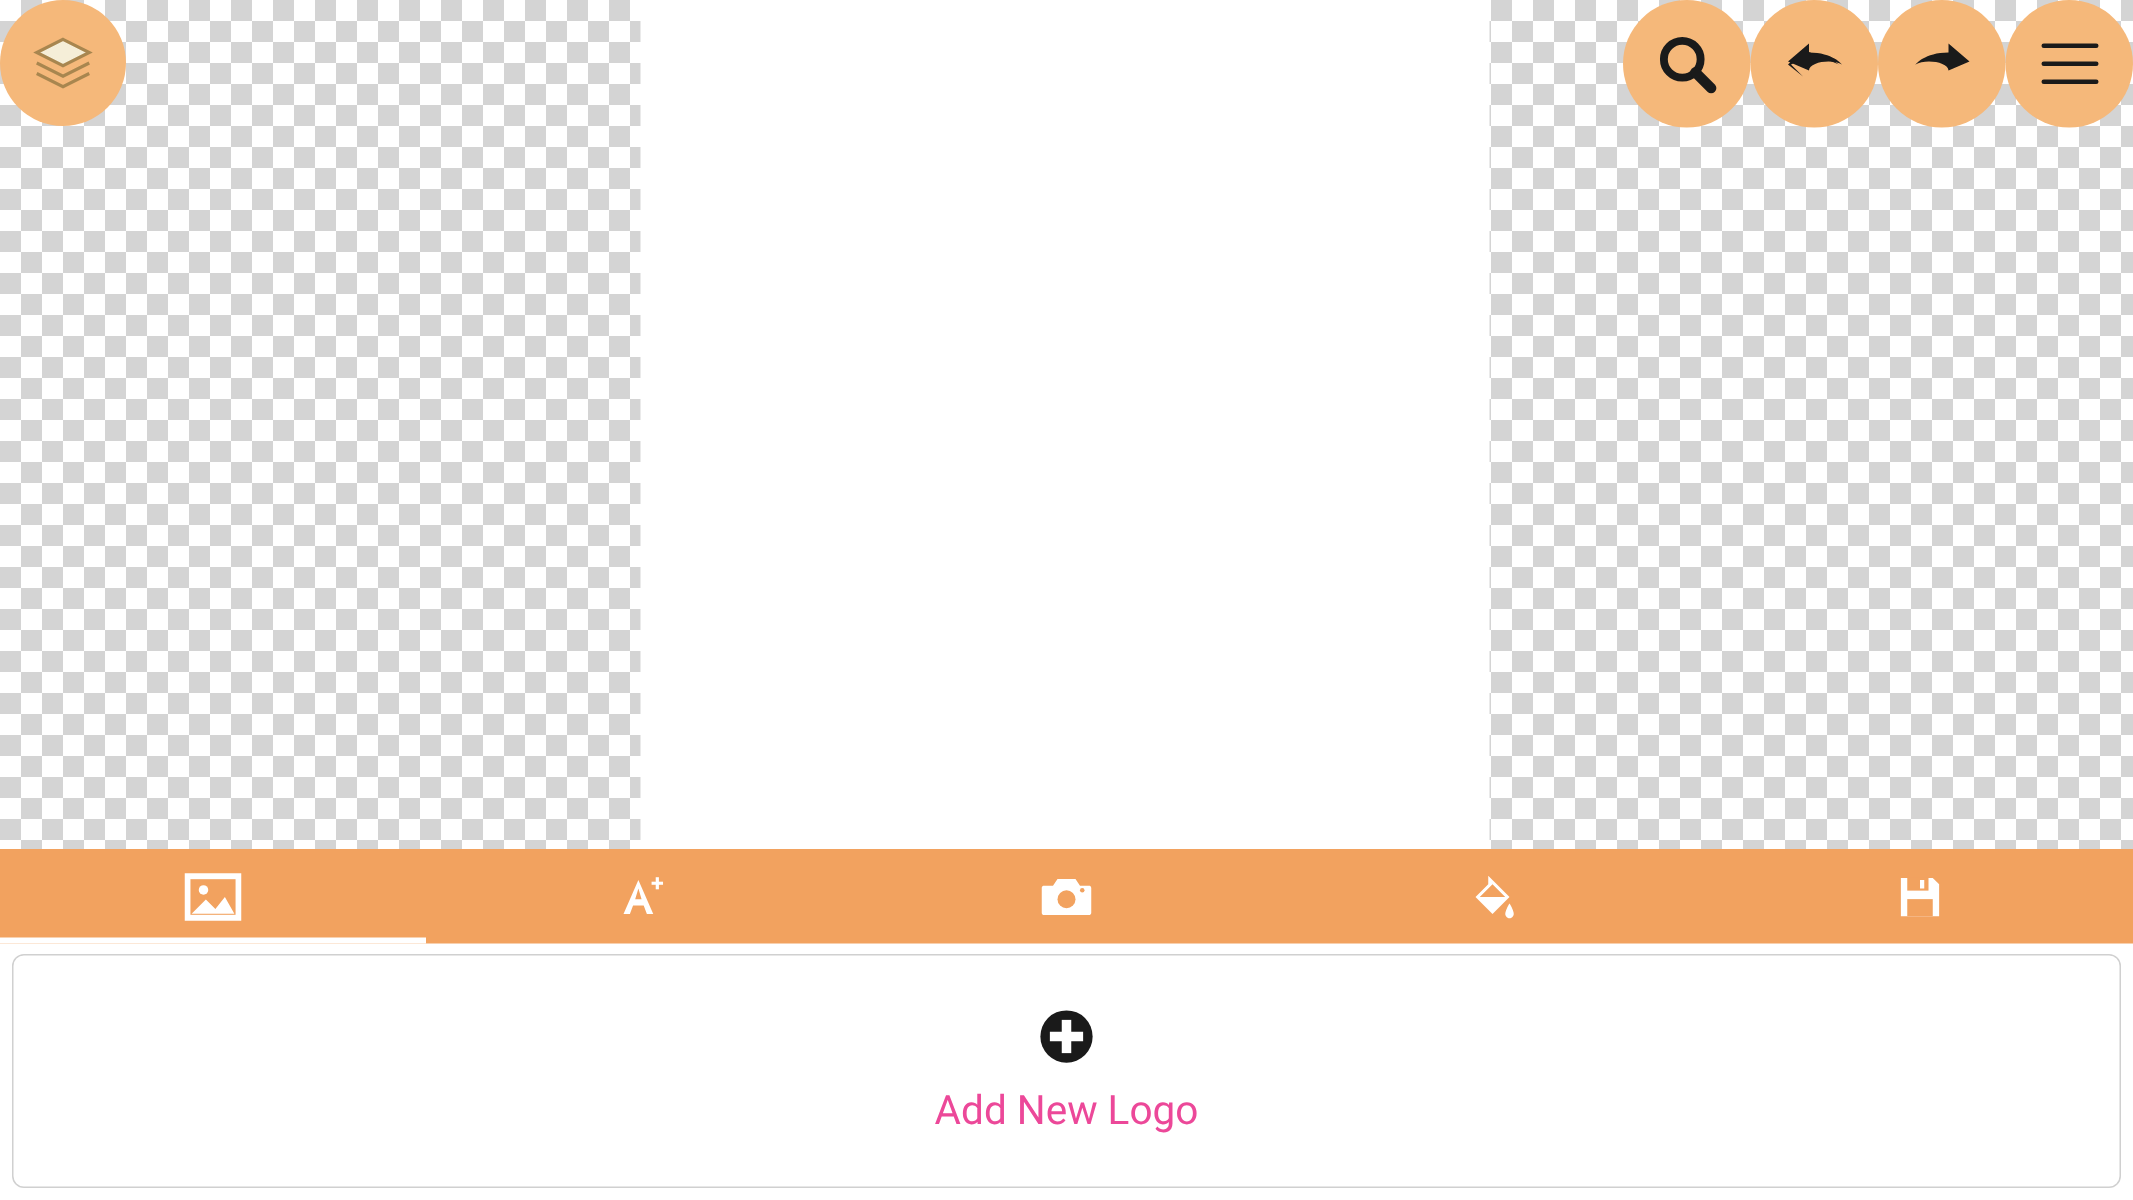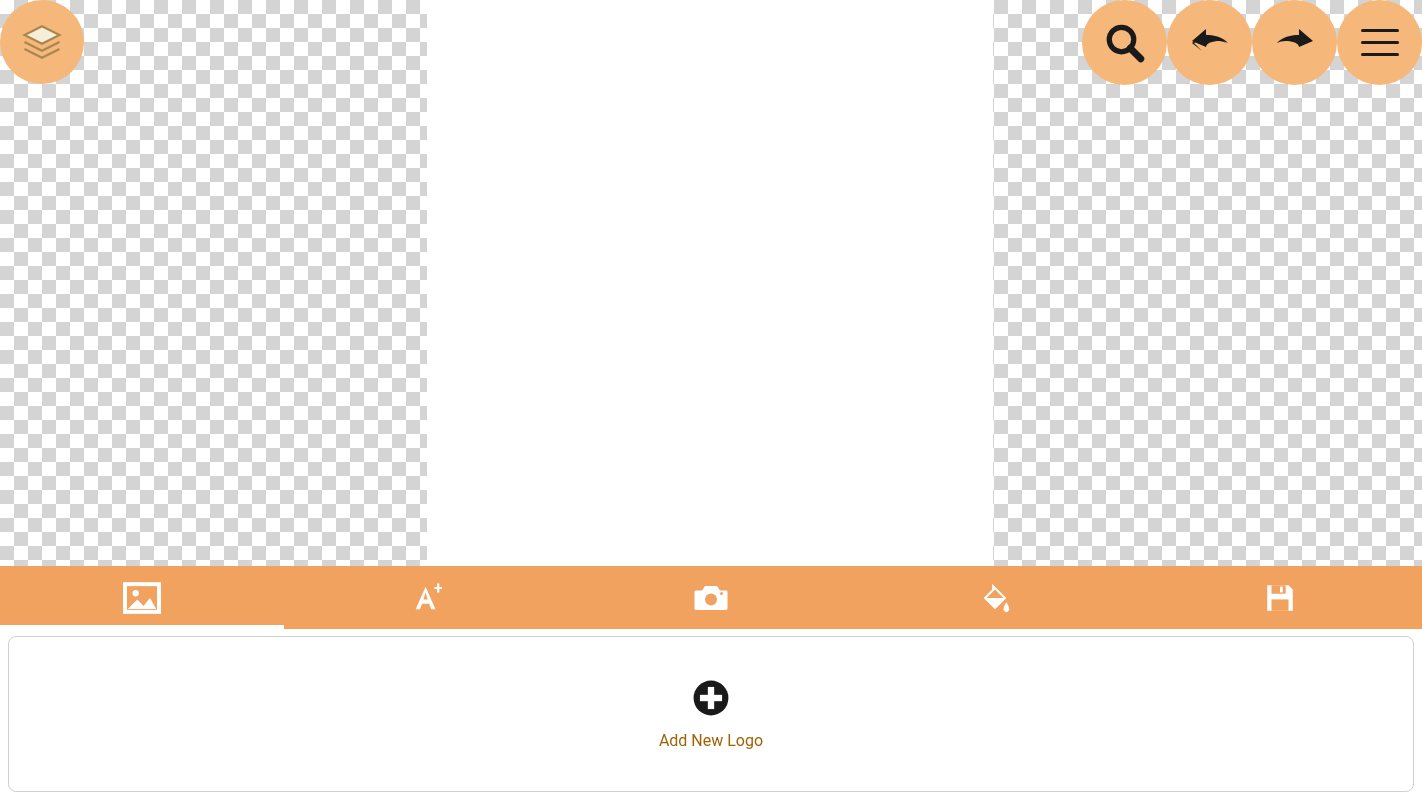--- a/index.html
+++ b/index.html
@@ -111,22 +111,22 @@
       align-items: center;
       justify-content: center;
       cursor: pointer;
     }
     .add-logo-icon {
       width: 38px;
       height: 38px;
       margin-bottom: 14px;
     }
     .add-logo-text {
-      font-size: 16px;
-      color: #a16207;
+      font-size: 27px;
+      color: #ec4899;
     }
     .hamburger-line {
       width: 38px;
       height: 3px;
       background: #1a1a1a;
       border-radius: 2px;
     }
     .hamburger {
       display: flex;
       flex-direction: column;

